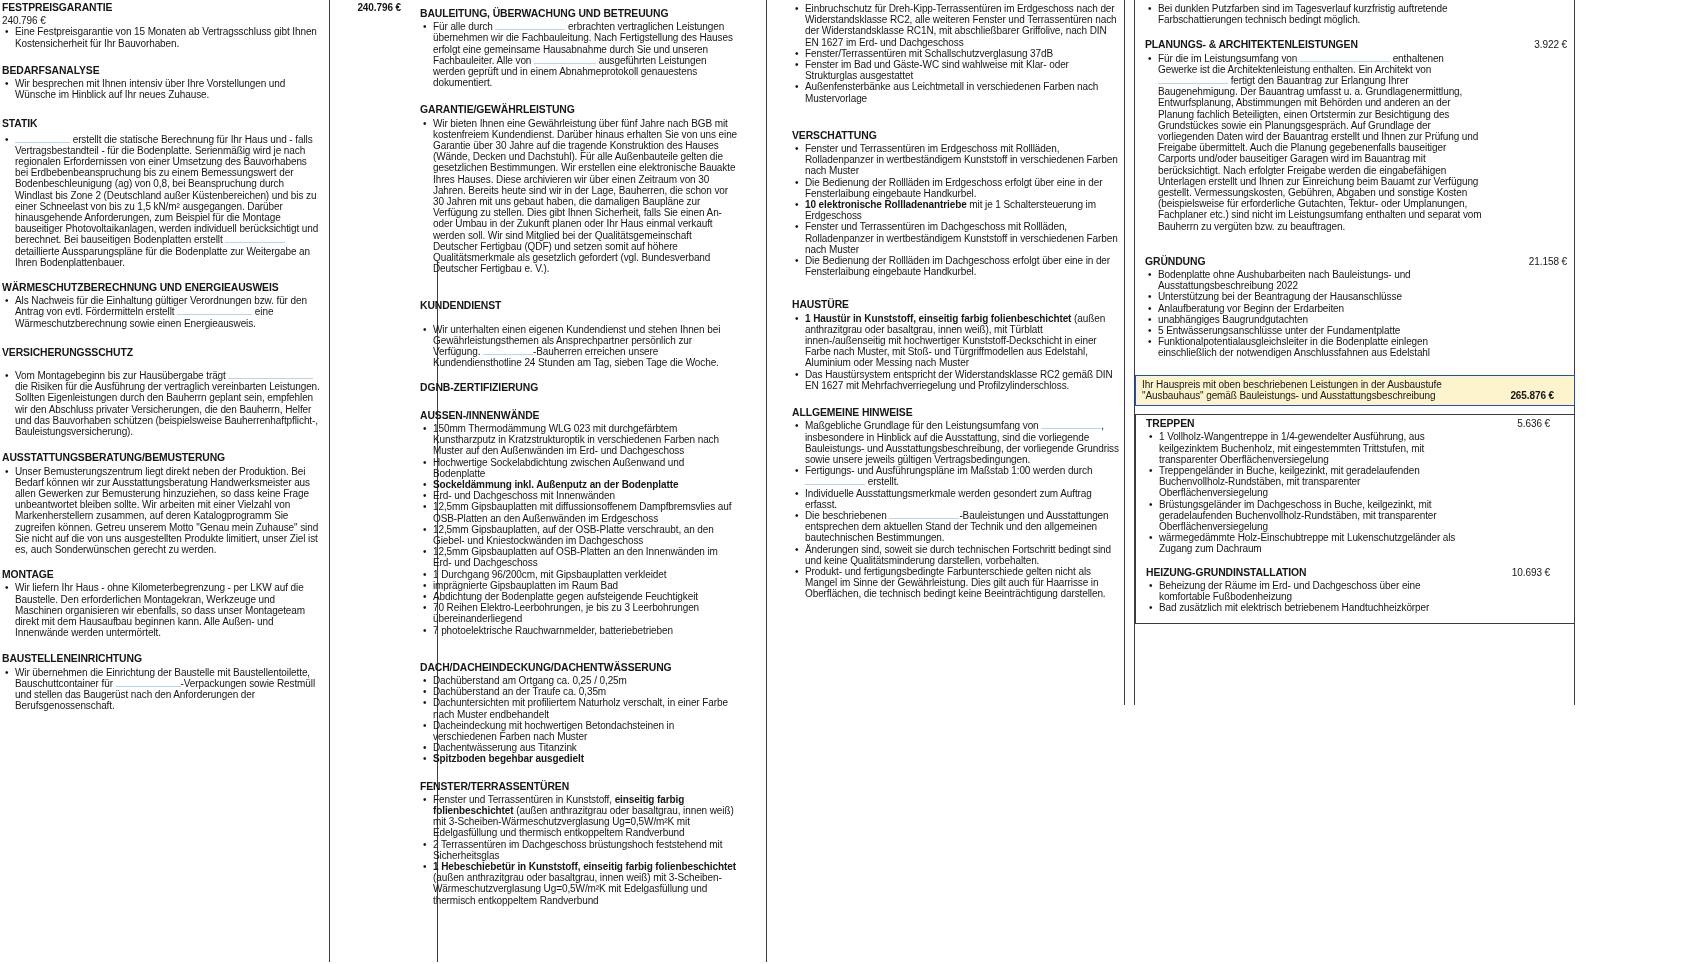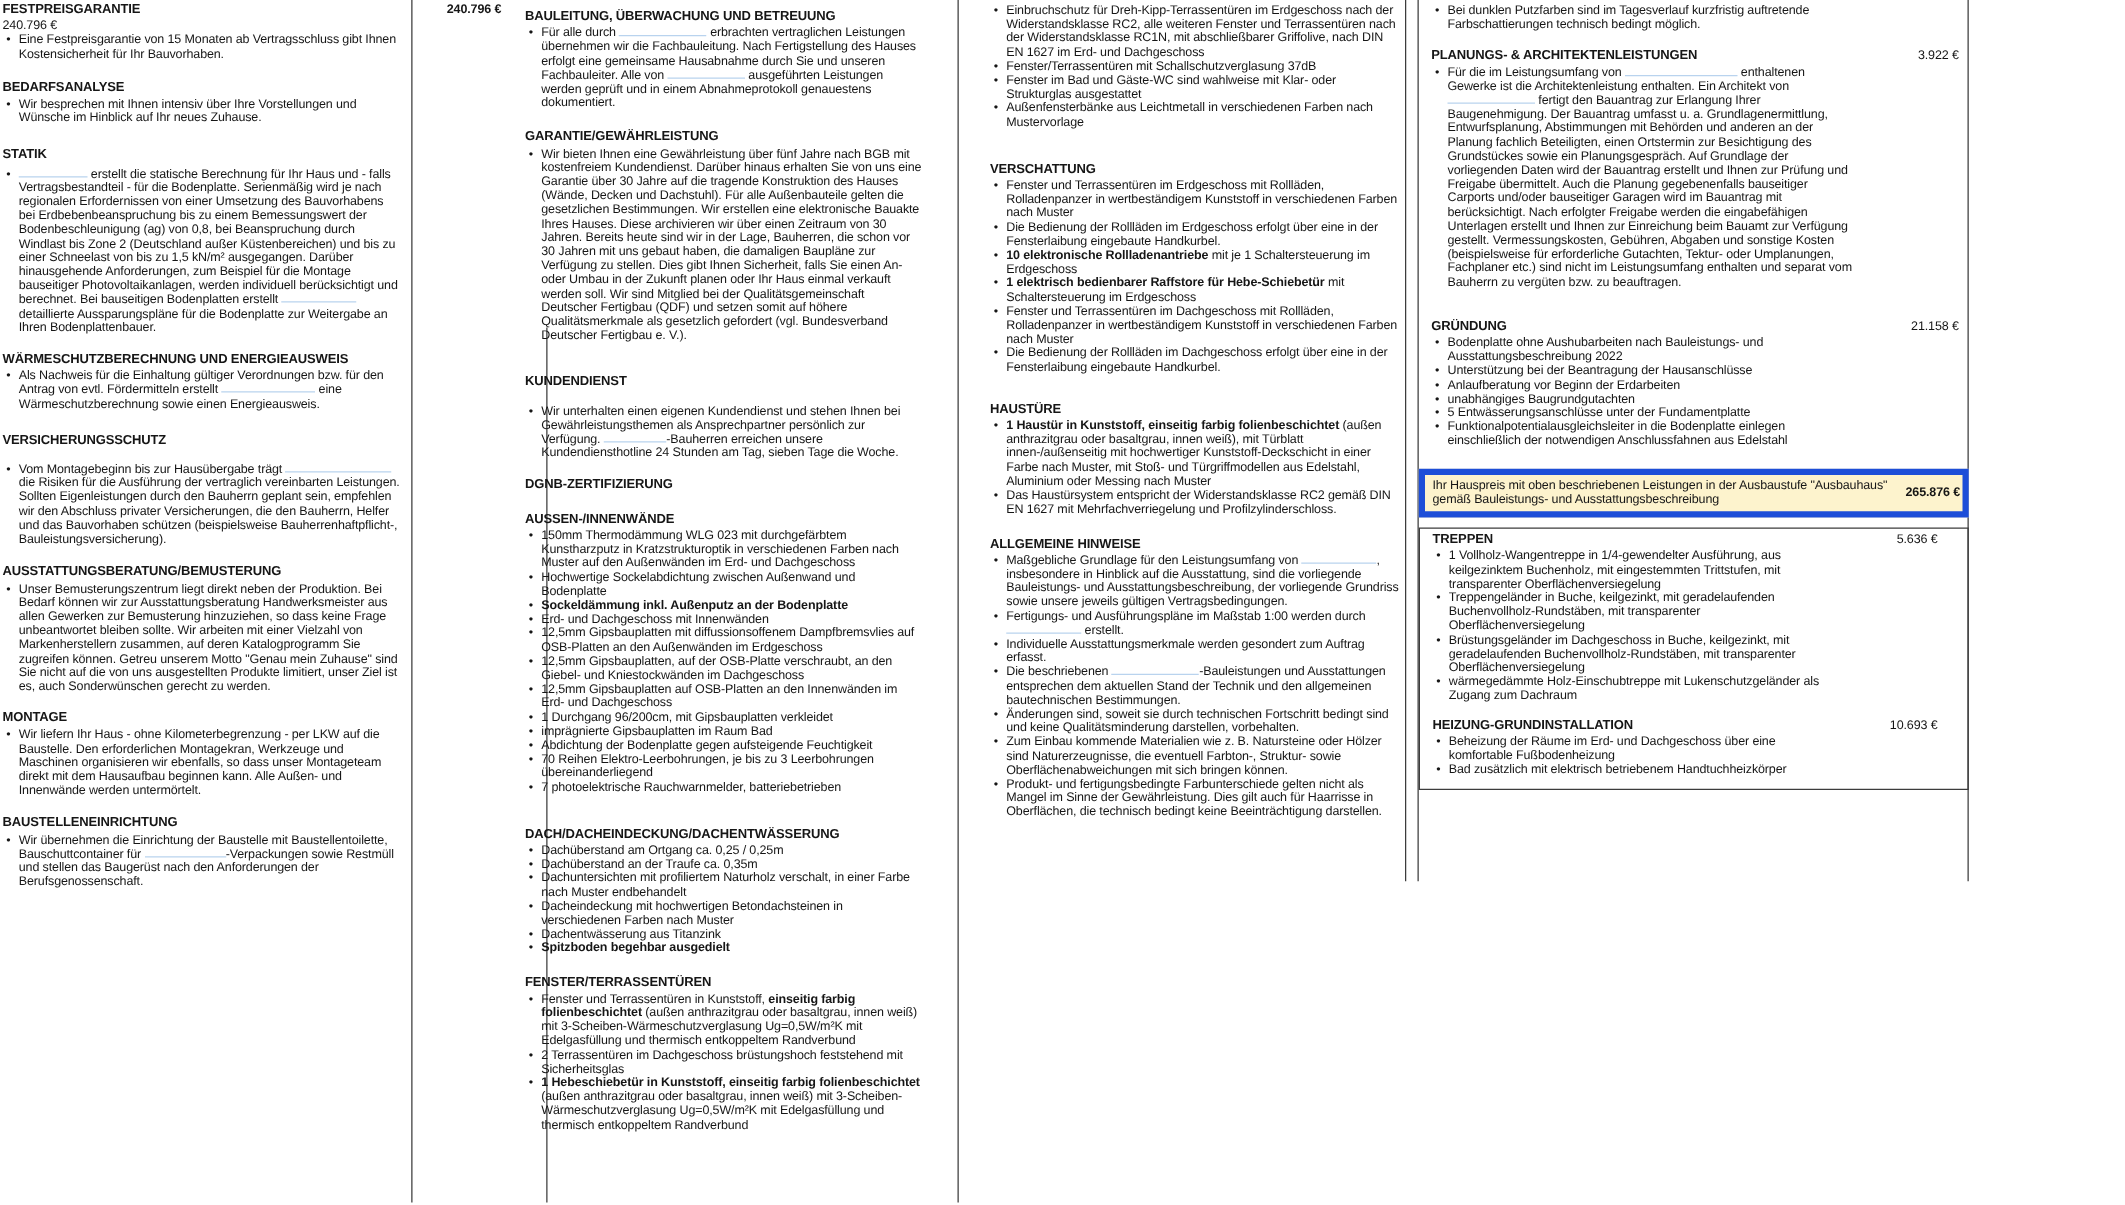--- a/index.html
+++ b/index.html
@@ -12,22 +12,22 @@
   .sec-heading{font-weight:bold;font-size:10.4px;margin-bottom:2px;}
   .bullet{position:relative;padding-left:13px;}
   .bullet::before{content:"\2022";position:absolute;left:3px;top:0;}
   .b{font-weight:bold;}
   .gap{display:inline-block;height:7px;border-bottom:1px solid #b9d3ee;}
   .vline{position:absolute;width:1px;background:#3c3c3c;}
   .price-top{position:absolute;left:333px;top:2px;width:68px;text-align:right;font-weight:bold;}
   
   .col4 .section{padding-left:10px;padding-right:92px;}
   .col4 .sec-price{position:absolute;right:8px;top:0;font-weight:normal;}
-  .highlight{display:flex;align-items:center;margin-top:16px;
-             background:#fdf3cd;border:5px solid #1d4ed8;padding:3px 2px 4px 6px;}
+  .highlight{display:flex;align-items:flex-end;margin-top:16px;
+             background:#fdf3cd;border:1px solid #1d4ed8;padding:3px 20px 4px 6px;}
   .h-text{flex:1;padding-right:10px;}
   .h-price{font-weight:bold;white-space:nowrap;padding-top:1px;}
   .box{border:1px solid #3c3c3c;margin-top:8px;padding:3px 16px 10px 0;}
   .box .section{margin-top:12px;}
   .box .section:first-child{margin-top:0;}
 </style>
 </head>
 <body>
 
 <div class="page" id="page">
@@ -127,37 +127,35 @@
         <div class="bullet"><span>Einbruchschutz für Dreh-Kipp-Terrassentüren im Erdgeschoss nach der Widerstandsklasse RC2, alle weiteren Fenster und Terrassentüren nach der Widerstandsklasse RC1N, mit abschließbarer Griffolive, nach DIN EN 1627 im Erd- und Dachgeschoss</span></div>
         <div class="bullet"><span>Fenster/Terrassentüren mit Schallschutzverglasung 37dB</span></div>
         <div class="bullet"><span>Fenster im Bad und Gäste-WC sind wahlweise mit Klar- oder Strukturglas ausgestattet</span></div>
         <div class="bullet"><span>Außenfensterbänke aus Leichtmetall in verschiedenen Farben nach Mustervorlage</span></div>
       </div>
       <div class="section" style="margin-top: 26px;">
         <div class="sec-heading">VERSCHATTUNG</div>
         <div class="bullet"><span>Fenster und Terrassentüren im Erdgeschoss mit Rollläden, Rolladenpanzer in wertbeständigem Kunststoff in verschiedenen Farben nach Muster</span></div>
         <div class="bullet"><span>Die Bedienung der Rollläden im Erdgeschoss erfolgt über eine in der Fensterlaibung eingebaute Handkurbel.</span></div>
         <div class="bullet"><span class="b">10 elektronische Rollladenantriebe</span><span> mit je 1 Schaltersteuerung im Erdgeschoss</span></div>
-        <div class="bullet"><span class="b">1 elektrisch bedienbarer Raffstore für Hebe-Schiebetür</span><span> mit Schaltersteuerung im Erdgeschoss</span></div>
         <div class="bullet"><span>Fenster und Terrassentüren im Dachgeschoss mit Rollläden, Rolladenpanzer in wertbeständigem Kunststoff in verschiedenen Farben nach Muster</span></div>
         <div class="bullet"><span>Die Bedienung der Rollläden im Dachgeschoss erfolgt über eine in der Fensterlaibung eingebaute Handkurbel.</span></div>
       </div>
       <div class="section" style="margin-top: 22px;">
         <div class="sec-heading">HAUSTÜRE</div>
         <div class="bullet"><span class="b">1 Haustür in Kunststoff, einseitig farbig folienbeschichtet</span><span> (außen anthrazitgrau oder basaltgrau, innen weiß), mit Türblatt innen-/außenseitig mit hochwertiger Kunststoff-Deckschicht in einer Farbe nach Muster, mit Stoß- und Türgriffmodellen aus Edelstahl, Aluminium oder Messing nach Muster</span></div>
         <div class="bullet"><span>Das Haustürsystem entspricht der Widerstandsklasse RC2 gemäß DIN EN 1627 mit Mehrfachverriegelung und Profilzylinderschloss.</span></div>
       </div>
       <div class="section" style="margin-top: 16px;">
         <div class="sec-heading">ALLGEMEINE HINWEISE</div>
         <div class="bullet"><span>Maßgebliche Grundlage für den Leistungsumfang von </span><span class="gap" style="width: 60px;"></span><span>, insbesondere in Hinblick auf die Ausstattung, sind die vorliegende Bauleistungs- und Ausstattungsbeschreibung, der vorliegende Grundriss sowie unsere jeweils gültigen Vertragsbedingungen.</span></div>
         <div class="bullet"><span>Fertigungs- und Ausführungspläne im Maßstab 1:00 werden durch </span><span class="gap" style="width: 60px;"></span><span> erstellt.</span></div>
         <div class="bullet"><span>Individuelle Ausstattungsmerkmale werden gesondert zum Auftrag erfasst.</span></div>
         <div class="bullet"><span>Die beschriebenen </span><span class="gap" style="width: 70px;"></span><span>-Bauleistungen und Ausstattungen entsprechen dem aktuellen Stand der Technik und den allgemeinen bautechnischen Bestimmungen.</span></div>
         <div class="bullet"><span>Änderungen sind, soweit sie durch technischen Fortschritt bedingt sind und keine Qualitätsminderung darstellen, vorbehalten.</span></div>
-        <div class="bullet"><span>Zum Einbau kommende Materialien wie z. B. Natursteine oder Hölzer sind Naturerzeugnisse, die eventuell Farbton-, Struktur- sowie Oberflächenabweichungen mit sich bringen können.</span></div>
         <div class="bullet"><span>Produkt- und fertigungsbedingte Farbunterschiede gelten nicht als Mangel im Sinne der Gewährleistung. Dies gilt auch für Haarrisse in Oberflächen, die technisch bedingt keine Beeinträchtigung darstellen.</span></div>
       </div>
     </div>
     <div class="col col4" style="left: 1135px; width: 440px; top: 3px;">
       <div class="section">
         <div class="bullet"><span>Bei dunklen Putzfarben sind im Tagesverlauf kurzfristig auftretende Farbschattierungen technisch bedingt möglich.</span></div>
       </div>
       <div class="section" style="margin-top: 14px;">
         <div class="sec-heading">PLANUNGS- &amp; ARCHITEKTENLEISTUNGEN</div>
         <div class="sec-price">3.922 €</div>

